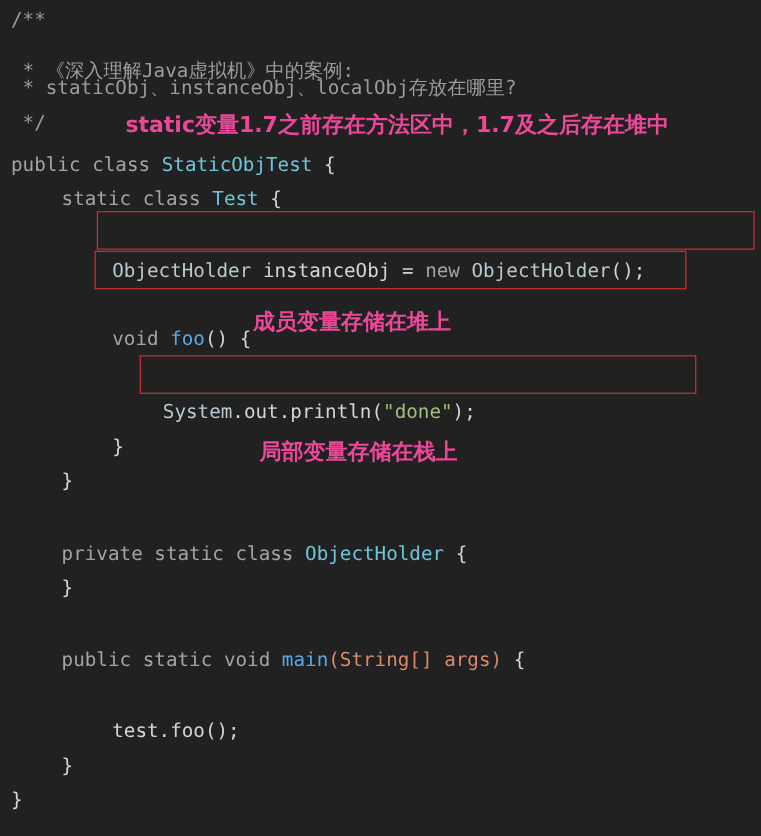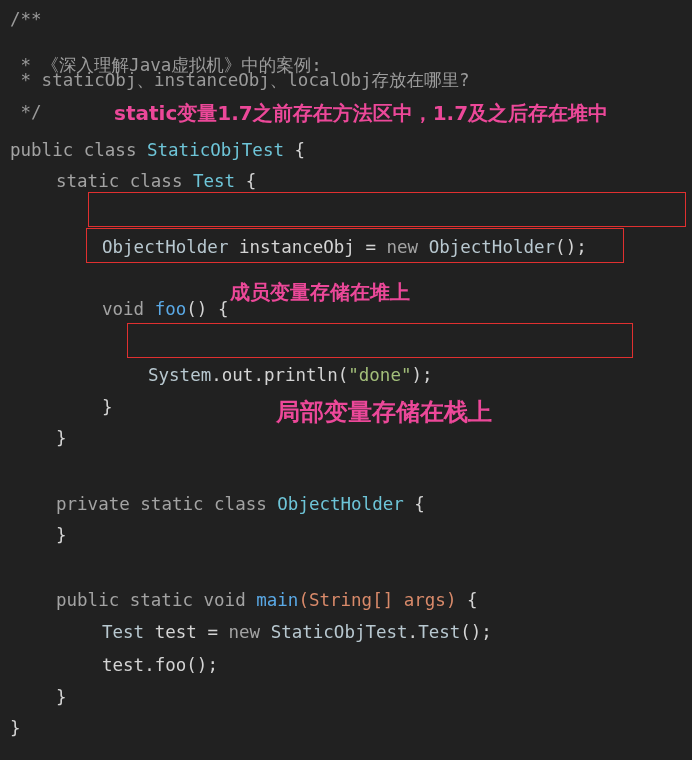--- a/index.html
+++ b/index.html
@@ -84,30 +84,29 @@
       <div class="line" style="top: 135px; left: 10px;"><span class="kw">public</span><span class="pun"> </span><span class="kw">class</span><span class="pun"> </span><span class="cls">StaticObjTest</span><span class="brc"> {</span></div>
       <div class="line" style="top: 166px; left: 56px;"><span class="kw">static</span><span class="pun"> </span><span class="kw">class</span><span class="pun"> </span><span class="cls">Test</span><span class="brc"> {</span></div>
       <div class="line" style="top: 232px; left: 102px;"><span class="type">ObjectHolder</span><span class="pun"> </span><span class="id">instanceObj</span><span class="op"> = </span><span class="kw">new</span><span class="pun"> </span><span class="type">ObjectHolder</span><span class="pun">();</span></div>
       <div class="line" style="top: 294px; left: 102px;"><span class="kw">void</span><span class="pun"> </span><span class="fn">foo</span><span class="pun">() {</span></div>
       <div class="line" style="top: 360px; left: 148px;"><span class="type">System</span><span class="pun">.</span><span class="id">out</span><span class="pun">.</span><span class="id">println</span><span class="pun">(</span><span class="str">"done"</span><span class="pun">);</span></div>
       <div class="line" style="top: 392px; left: 102px;"><span class="brc">}</span></div>
       <div class="line" style="top: 423px; left: 56px;"><span class="brc">}</span></div>
       <div class="line" style="top: 489px; left: 56px;"><span class="kw">private</span><span class="pun"> </span><span class="kw">static</span><span class="pun"> </span><span class="kw">class</span><span class="pun"> </span><span class="cls">ObjectHolder</span><span class="brc"> {</span></div>
       <div class="line" style="top: 520px; left: 56px;"><span class="brc">}</span></div>
       <div class="line" style="top: 585px; left: 56px;"><span class="kw">public</span><span class="pun"> </span><span class="kw">static</span><span class="pun"> </span><span class="kw">void</span><span class="pun"> </span><span class="fn">main</span><span class="param">(</span><span class="param">String[] args</span><span class="param">)</span><span class="brc"> {</span></div>
-      <div class="line" style="top: 617px; left: 102px;"><span class="type">Test</span><span class="pun"> </span><span class="id">test</span><span class="op"> = </span><span class="kw">new</span><span class="pun"> </span><span class="type">StaticObjTest</span><span class="pun">.</span><span class="type">Test</span><span class="pun">();</span></div>
       <div class="line" style="top: 650px; left: 102px;"><span class="id">test</span><span class="pun">.</span><span class="id">foo</span><span class="pun">();</span></div>
       <div class="line" style="top: 682px; left: 56px;"><span class="brc">}</span></div>
       <div class="line" style="top: 713px; left: 10px;"><span class="brc">}</span></div>
     </div>
 
   <div id="annot-layer">
       <div class="annot" style="left: 114px; top: 103px; font-size: 20px;">static变量1.7之前存在方法区中，1.7及之后存在堆中</div>
       <div class="annot" style="left: 230px; top: 282px; font-size: 20px;">成员变量存储在堆上</div>
-      <div class="annot" style="left: 236px; top: 400px; font-size: 24px; margin-left: 40px;">局部变量存储在栈上</div>
+      <div class="annot" style="left: 236px; top: 400px; font-size: 20px;">局部变量存储在栈上</div>
     </div>
 
   <div id="box-layer">
       <div class="redbox" style="left: 88px; top: 192px; width: 598px; height: 35px; border-color: rgb(224, 48, 48);"></div>
       <div class="redbox" style="left: 86px; top: 228px; width: 538px; height: 35px; border-color: rgb(224, 48, 48);"></div>
       <div class="redbox" style="left: 127px; top: 323px; width: 506px; height: 35px; border-color: rgb(224, 48, 48);"></div>
     </div>
 
 
 </div>

